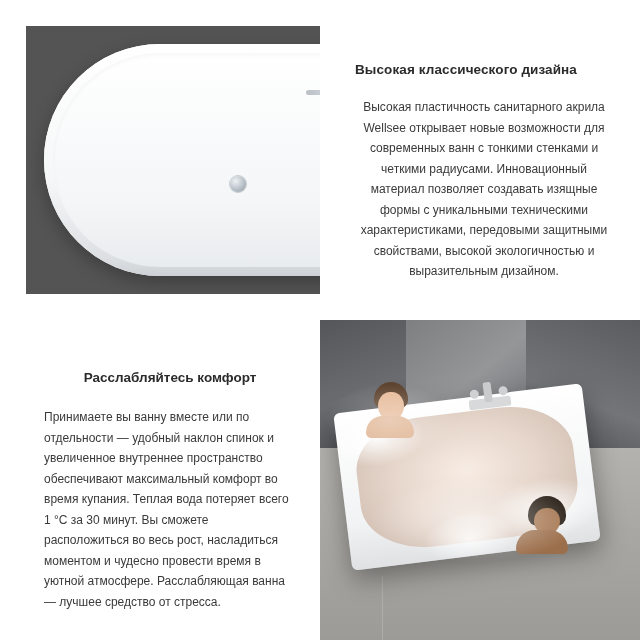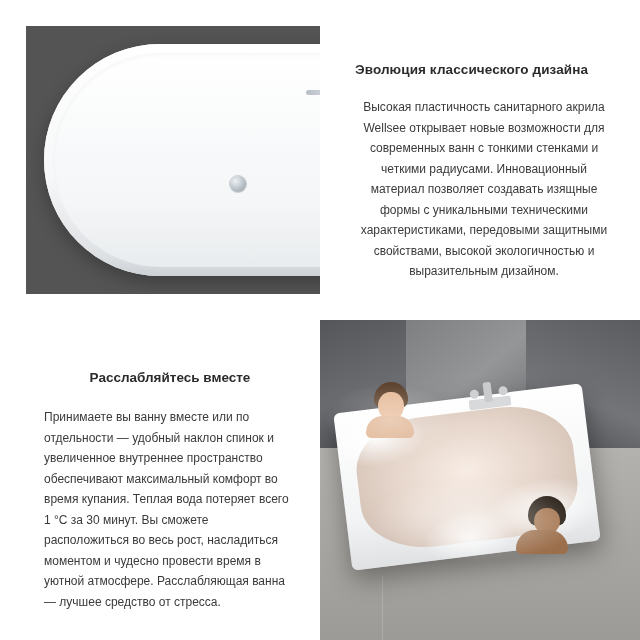--- a/index.html
+++ b/index.html
@@ -210,30 +210,30 @@
     <div class="bath-photo">
       <div class="tub">
         <div class="tub-inner-shade"></div>
         <div class="tub-rim"></div>
         <div class="tub-overflow"></div>
         <div class="tub-drain"></div>
       </div>
     </div>
 
     <div class="top-text">
-      <div class="top-title">Эволюция классического дизайна</div>
+      <div class="top-title">Высокая классического дизайна</div>
       <div class="top-body">Высокая пластичность санитарного акрила Wellsee открывает новые возможности для современных ванн с тонкими стенками и четкими радиусами. Инновационный материал позволяет создавать изящные формы с уникальными техническими характеристиками, передовыми защитными свойствами, высокой экологичностью и выразительным дизайном.</div>
     </div>
 
   </div>
 
   <div class="bottom-section">
 
     <div class="bottom-text">
-      <div class="bottom-title">Расслабляйтесь вместе</div>
+      <div class="bottom-title">Расслабляйтесь комфорт</div>
       <div class="bottom-body">Принимаете вы ванну вместе или по отдельности — удобный наклон спинок и увеличенное внутреннее пространство обеспечивают максимальный комфорт во время купания. Теплая вода потеряет всего 1 °C за 30 минут. Вы сможете расположиться во весь рост, насладиться моментом и чудесно провести время в уютной атмосфере. Расслабляющая ванна — лучшее средство от стресса.</div>
     </div>
 
     <div class="scene-photo">
       <div class="scene-wall">
         <div class="scene-wall-tile-a"></div>
         <div class="scene-wall-tile-b"></div>
         <div class="scene-wall-tile-c"></div>
       </div>
       <div class="scene-floor">

